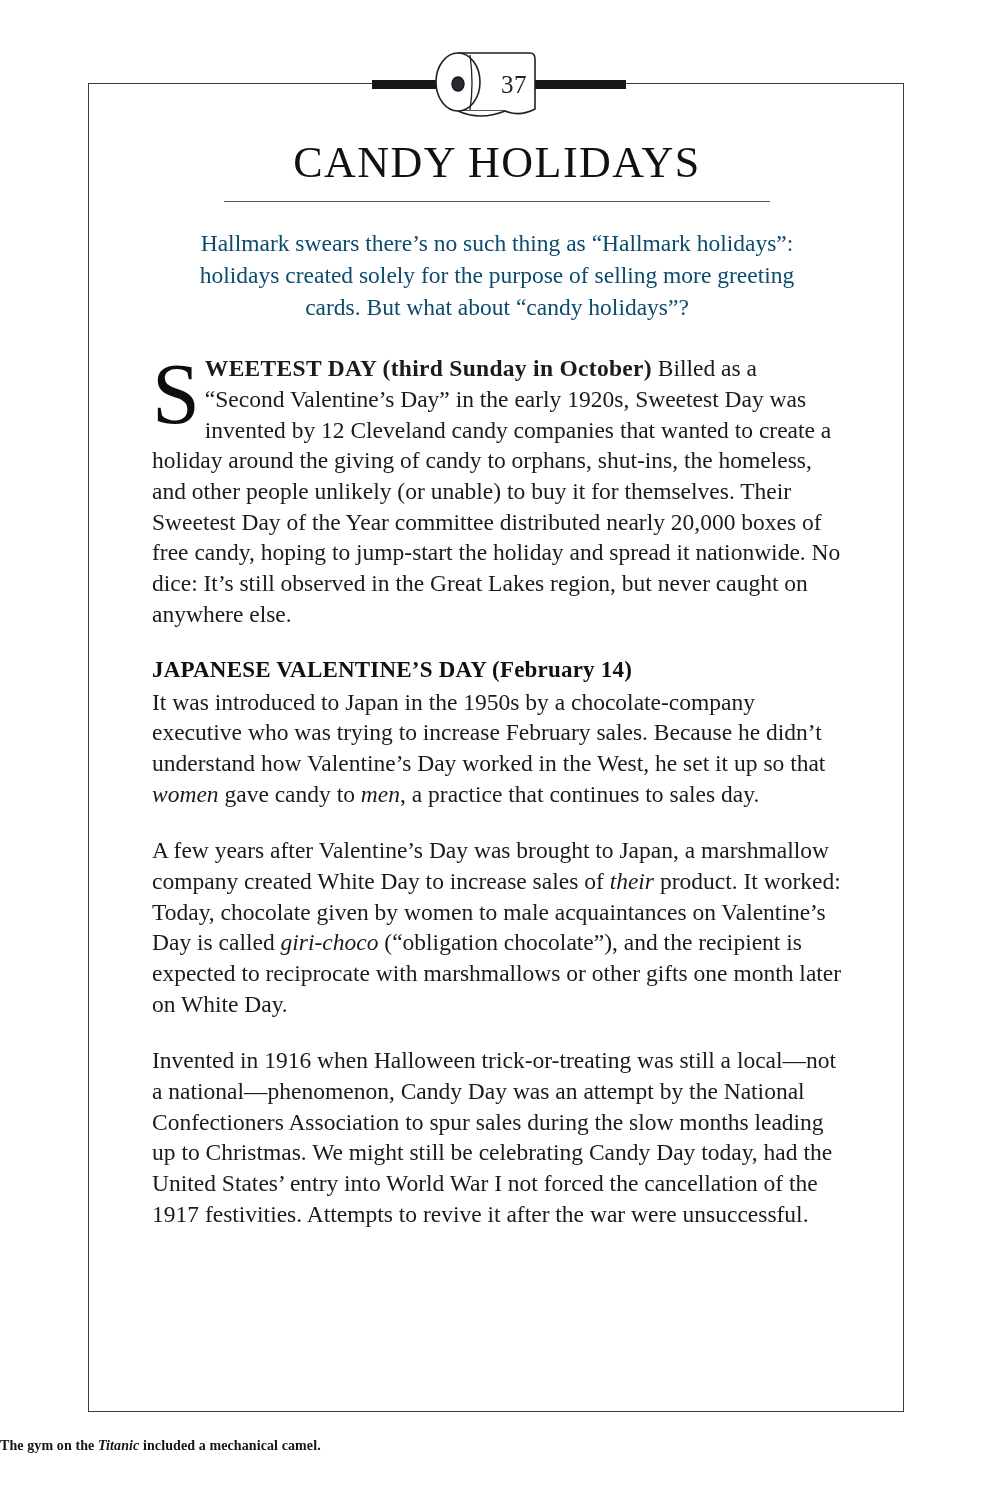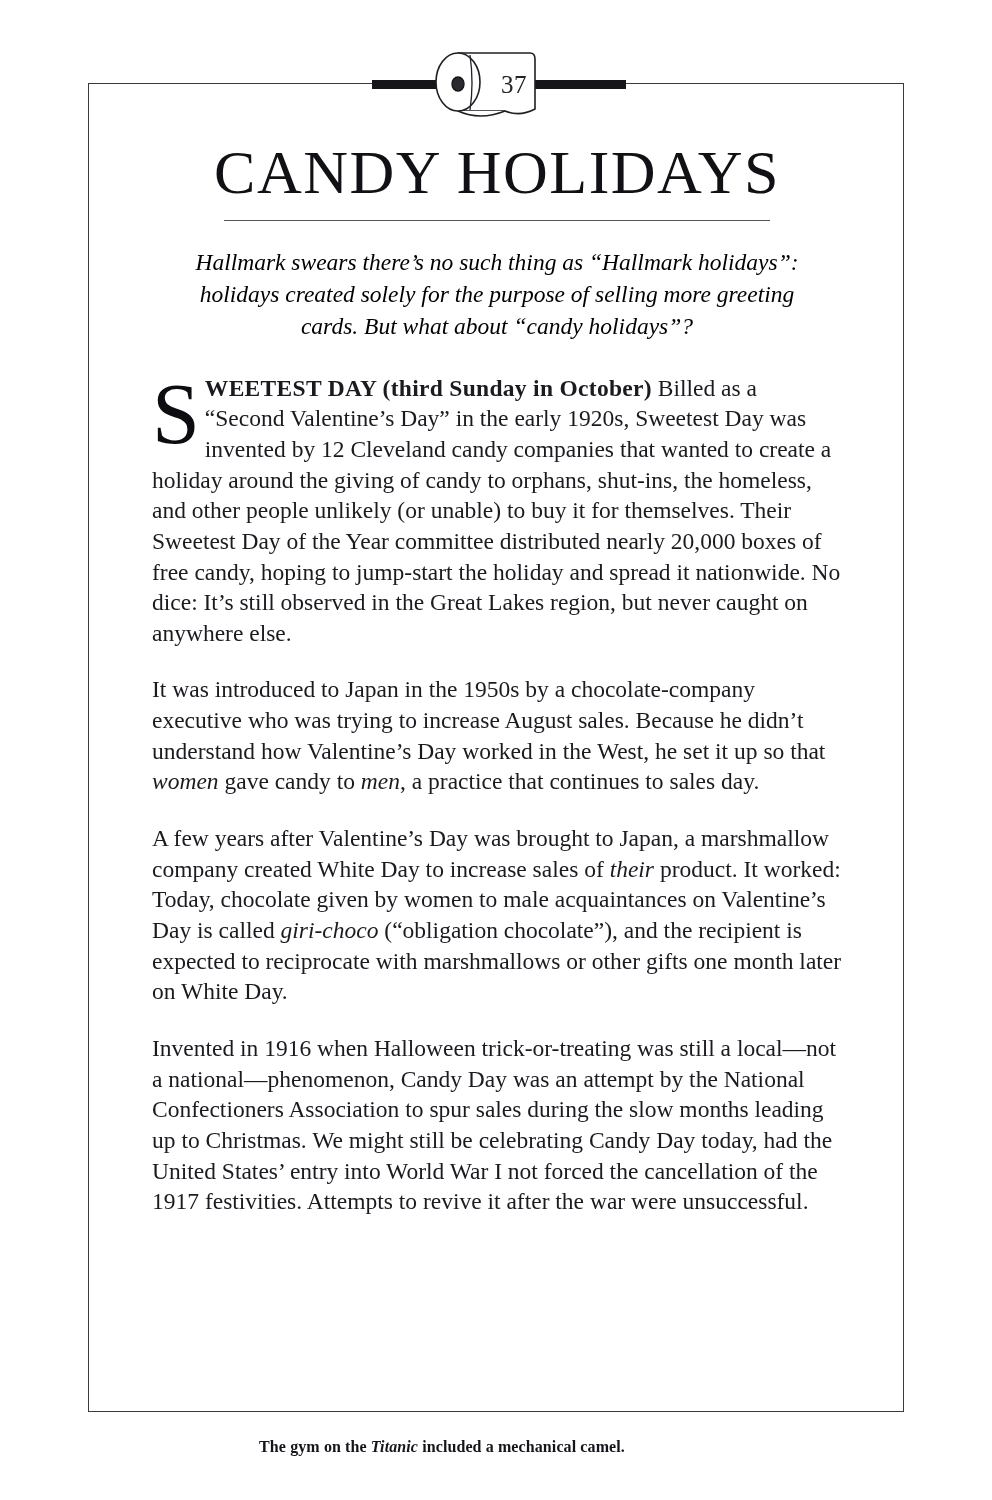--- a/index.html
+++ b/index.html
@@ -60,45 +60,44 @@
   
   .content {
     position: absolute;
     left: 152px;
     top: 140px;
     width: 690px;
   }
 
   .page-title {
     font-family: "Liberation Serif", "DejaVu Serif", serif;
-    font-size: 62px;
+    font-size: 44px;
     font-weight: 400;
     letter-spacing: 1.5px;
     text-align: center;
     line-height: 1.06;
     margin: 0;
     color: #111115;
     white-space: nowrap;
   }
 
   .title-rule {
     width: 546px;
     height: 0;
     border-top: 1.4px solid #55555c;
     margin: 14px auto 0 auto;
   }
 
   .subtitle {
     margin: 26px auto 0 auto;
     width: 620px;
     text-align: center;
-    font-style: italic;
     font-size: 23.5px;
     line-height: 1.36;
-    color: #000000;
+    color: #0c4a6e;
   }
 
   
   .section { margin-top: 26px; }
   .section.first { margin-top: 30px; }
 
   .section-heading {
     font-size: 23px;
     font-weight: bold;
     line-height: 1.28;
@@ -138,22 +137,22 @@
     letter-spacing: 0.3px;
   }
   .body-text i, .dropcap-para i { font-style: italic; }
 
   
   .footer-fact {
     position: absolute;
     left: 0;
     top: 1438px;
     width: 884px;
-    text-align: center;
-    font-size: 16px;
+    text-align: left;
+    font-size: 14px;
     font-weight: bold;
     color: #14141a;
     letter-spacing: 0.1px;
   }
   .footer-fact i { font-style: italic; }
 </style>
 </head>
 <body>
 
 <div class="page-border"></div>
@@ -185,21 +184,22 @@
   <h1 class="page-title">CANDY HOLIDAYS</h1>
   <div class="title-rule"></div>
 
   <p class="subtitle">Hallmark swears there’s no such thing as “Hallmark holidays”: holidays created solely for the purpose of selling more greeting cards. But what about “candy holidays”?</p>
 
   <div class="section first">
     <p class="dropcap-para"><span class="dropcap">S</span><span class="lead-caps">WEETEST DAY (third Sunday in October)</span><span> Billed as a “Second Valentine’s Day” in the early 1920s, Sweetest Day was invented by 12 Cleveland candy companies that wanted to create a holiday around the giving of candy to orphans, shut-ins, the homeless, and other people unlikely (or unable) to buy it for themselves. Their Sweetest Day of the Year committee distributed nearly 20,000 boxes of free candy, hoping to jump-start the holiday and spread it nationwide. No dice: It’s still observed in the Great Lakes region, but never caught on anywhere else.</span></p>
   </div>
 
   <div class="section">
-    <p class="body-text"><span>It was introduced to Japan in the 1950s by a chocolate-company executive who was trying to increase August sales. Because he didn’t understand how Valentine’s Day worked in the West, he set it up so that </span><i>women</i><span> gave candy to </span><i>men</i><span>, a practice that continues to sales day.</span></p>
+    <h2 class="section-heading">JAPANESE VALENTINE’S DAY (February 14)</h2>
+    <p class="body-text"><span>It was introduced to Japan in the 1950s by a chocolate-company executive who was trying to increase February sales. Because he didn’t understand how Valentine’s Day worked in the West, he set it up so that </span><i>women</i><span> gave candy to </span><i>men</i><span>, a practice that continues to sales day.</span></p>
   </div>
 
   <div class="section">
     <p class="body-text"><span>A few years after Valentine’s Day was brought to Japan, a marshmallow company created White Day to increase sales of </span><i>their</i><span> product. It worked: Today, chocolate given by women to male acquaintances on Valentine’s Day is called </span><i>giri-choco</i><span> (“obligation chocolate”), and the recipient is expected to reciprocate with marshmallows or other gifts one month later on White Day.</span></p>
   </div>
 
   <div class="section">
     <p class="body-text">Invented in 1916 when Halloween trick-or-treating was still a local—not a national—phenomenon, Candy Day was an attempt by the National Confectioners Association to spur sales during the slow months leading up to Christmas. We might still be celebrating Candy Day today, had the United States’ entry into World War I not forced the cancellation of the 1917 festivities. Attempts to revive it after the war were unsuccessful.</p>
   </div>
 

